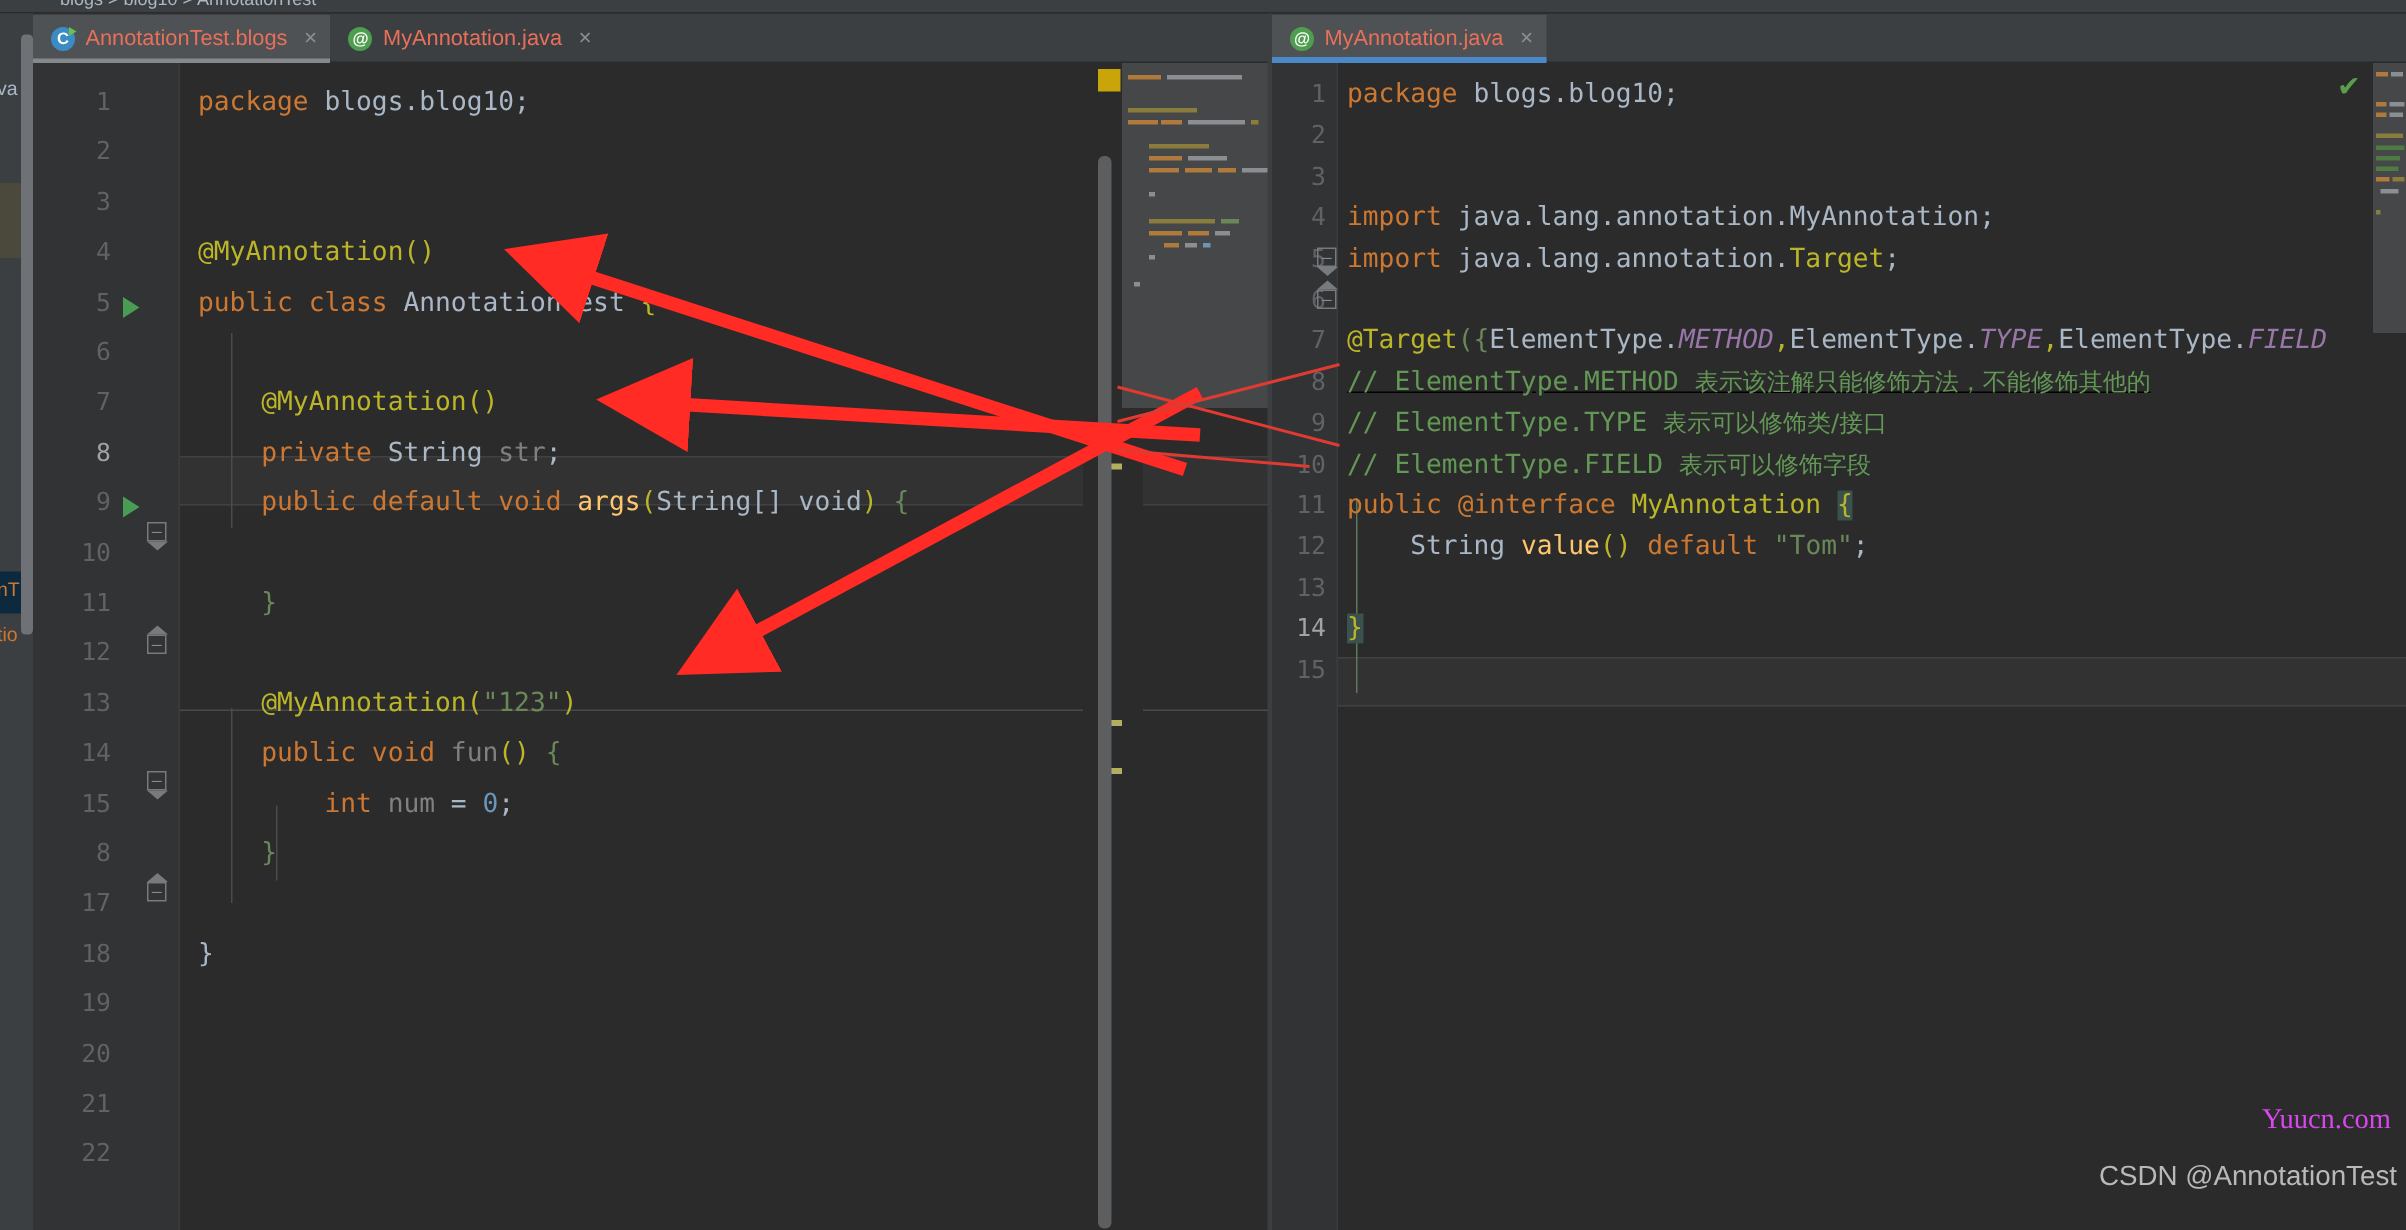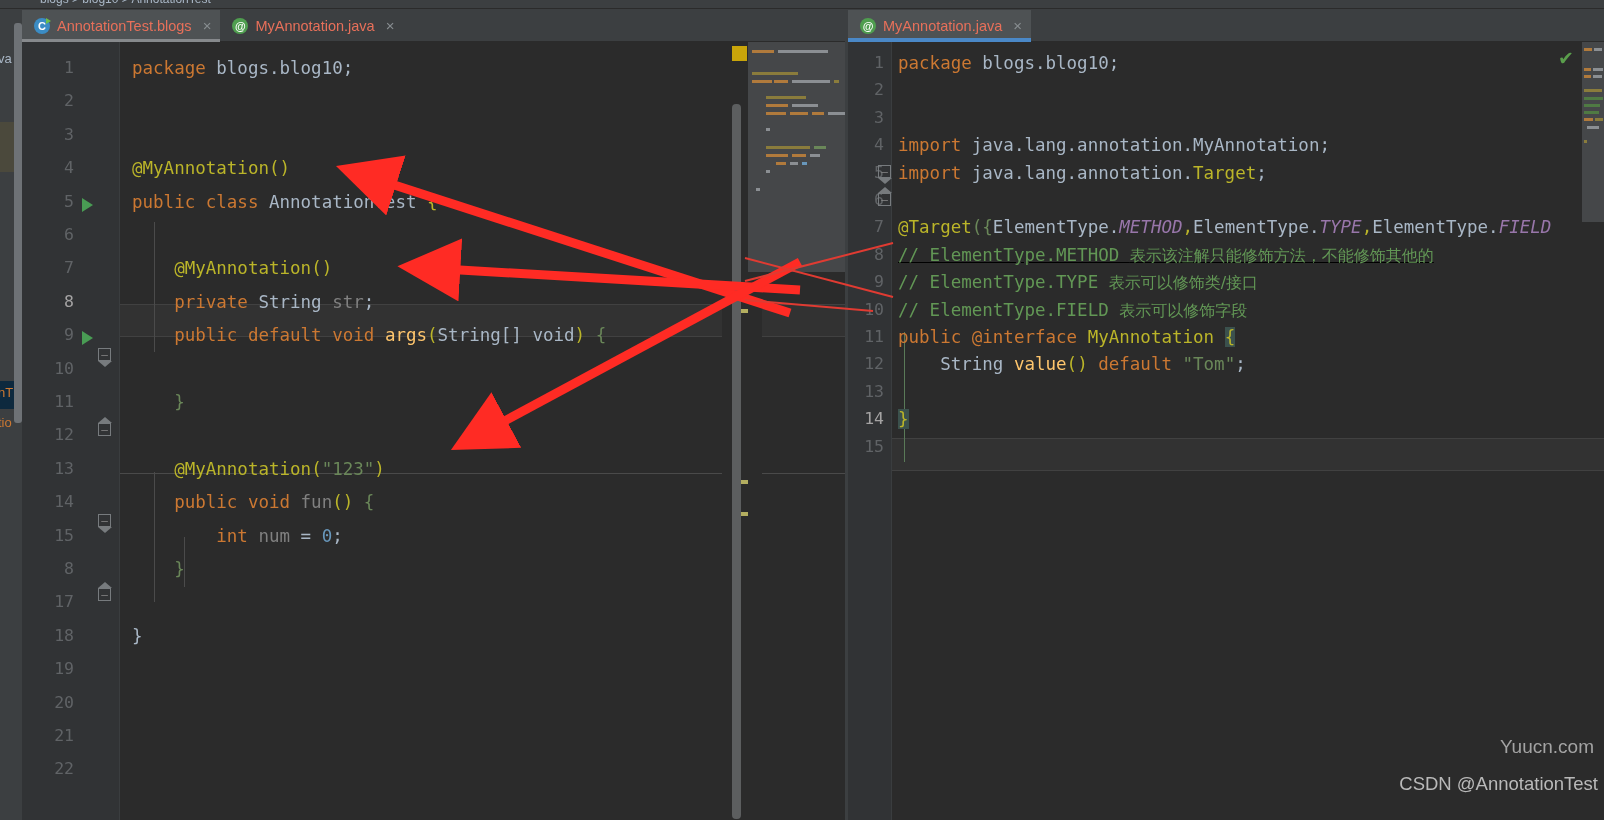--- a/index.html
+++ b/index.html
@@ -123,22 +123,22 @@
   .warnmark { position:absolute; width:16px; height:4px; background:#b3ae60; }
   .topsq { position:absolute; width:15px; height:15px; background:#c9a50a; }
   .okcheck { position:absolute; font-size:19px; color:#5a9e4c;
     font-family:"DejaVu Sans", sans-serif; }
 
   
   .overlay { position:absolute; left:0; top:0; width:1604px; height:820px;
     pointer-events:none; z-index:40; }
 
   
-  .wm-red { position:absolute; right:10px; top:736px; color:#a3a3a3; font-size:19px;
-    font-family:Liberation Sans, sans-serif; z-index:50; }
+  .wm-red { position:absolute; right:10px; top:736px; color:#d946ef; font-size:19px;
+    font-family:Liberation Serif, serif; z-index:50; }
   .wm-grey{ position:absolute; right:6px; top:773px; color:#b9b9b9; font-size:18.5px;
     font-family:"Liberation Sans", sans-serif; z-index:50; }
 </style>
 </head>
 <body>
 
 <div id="root">
 
   <div class="top-strip">
     <div class="bc" style="left:40px;">blogs  &gt;  blog10  &gt;  AnnotationTest</div>

